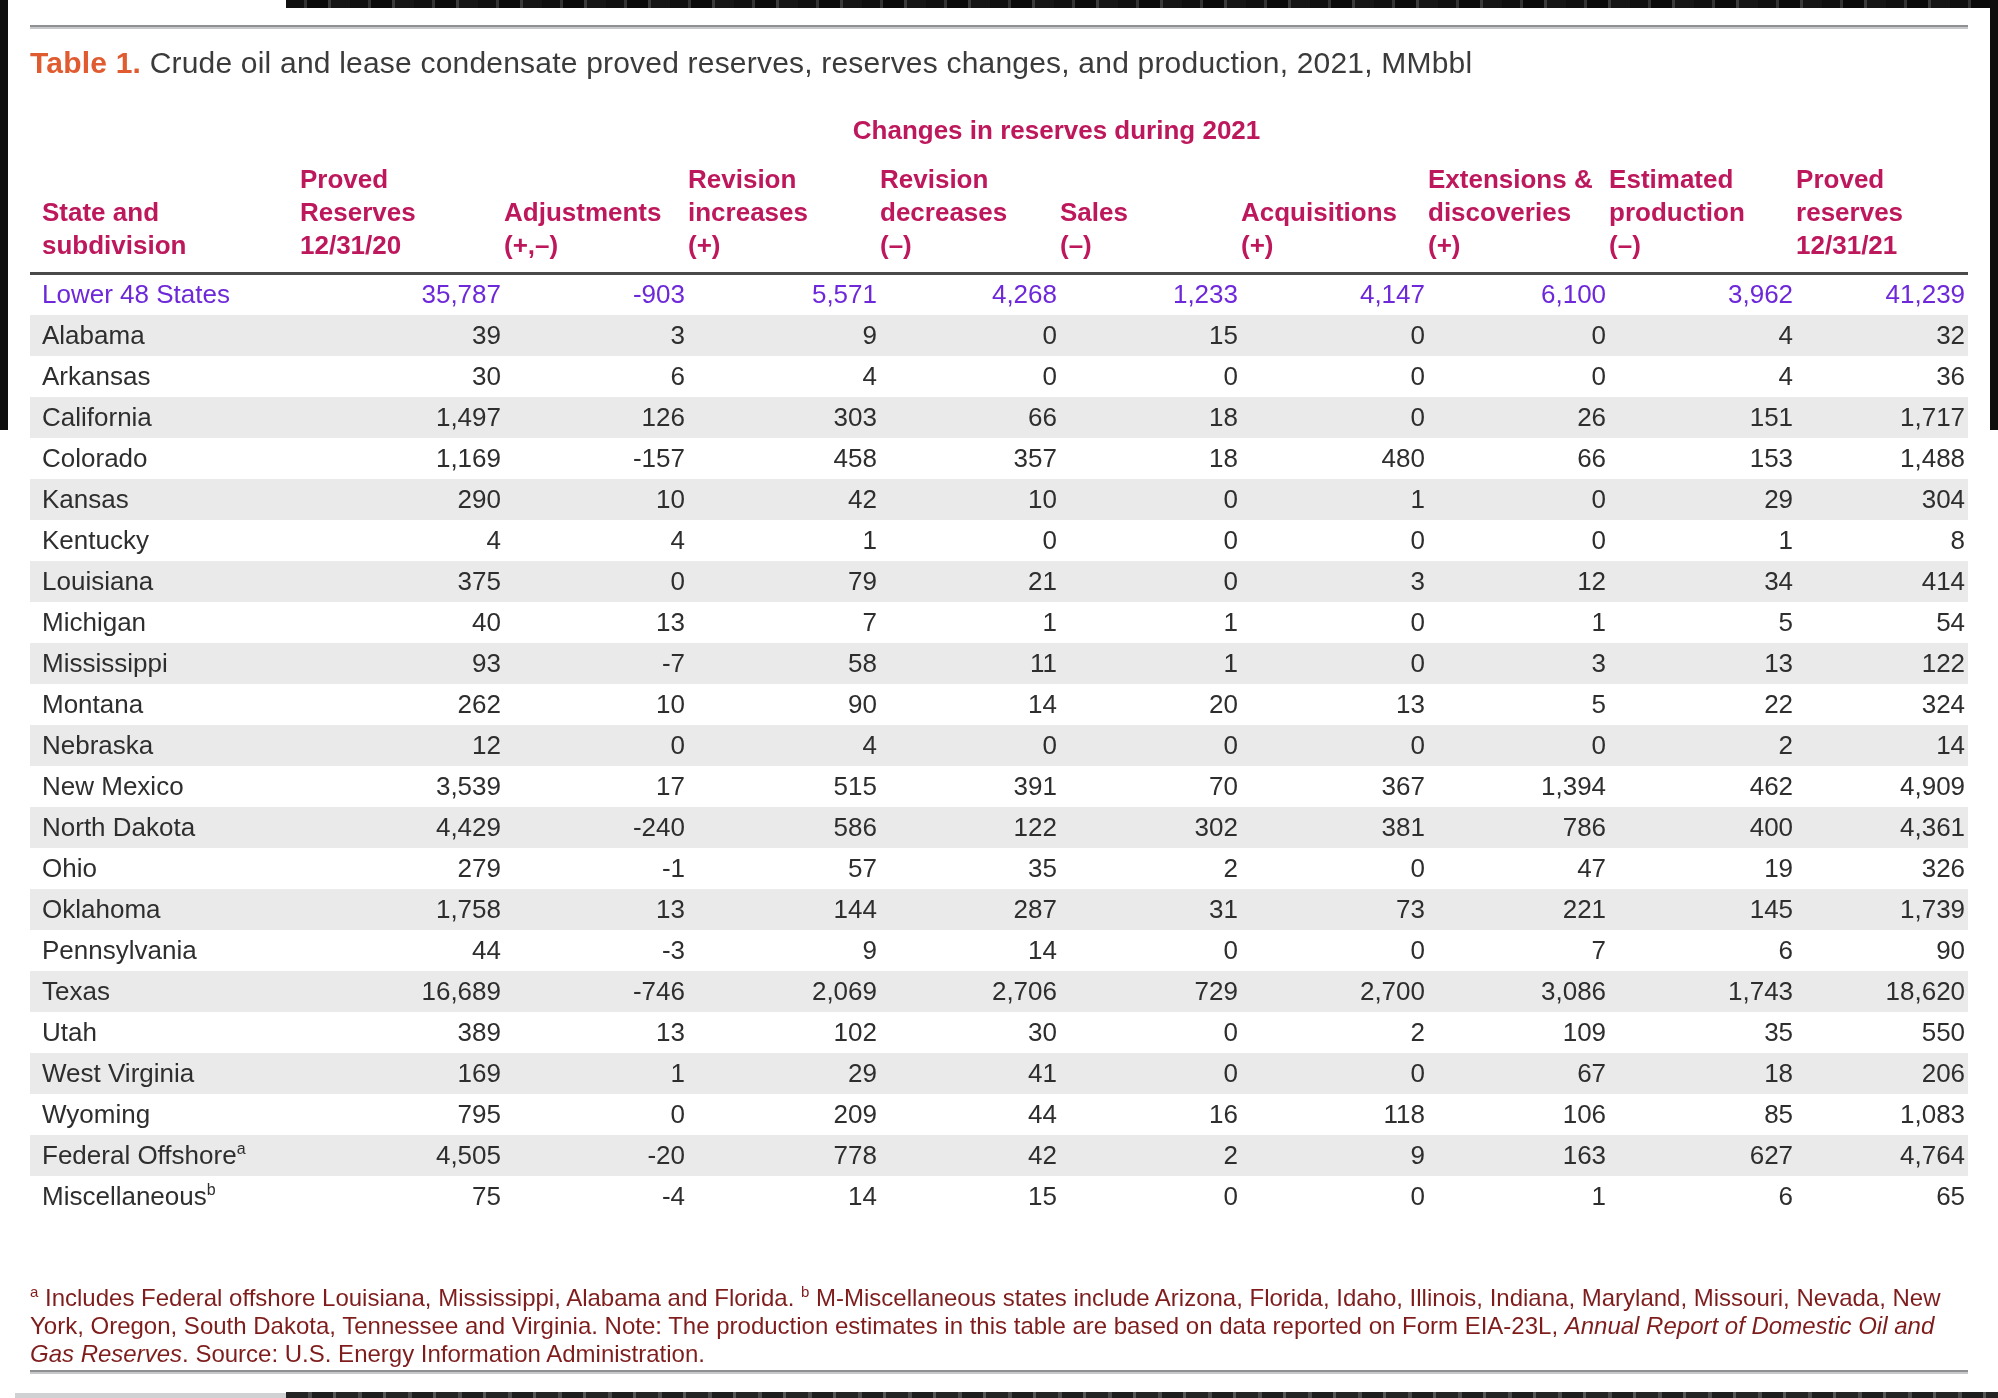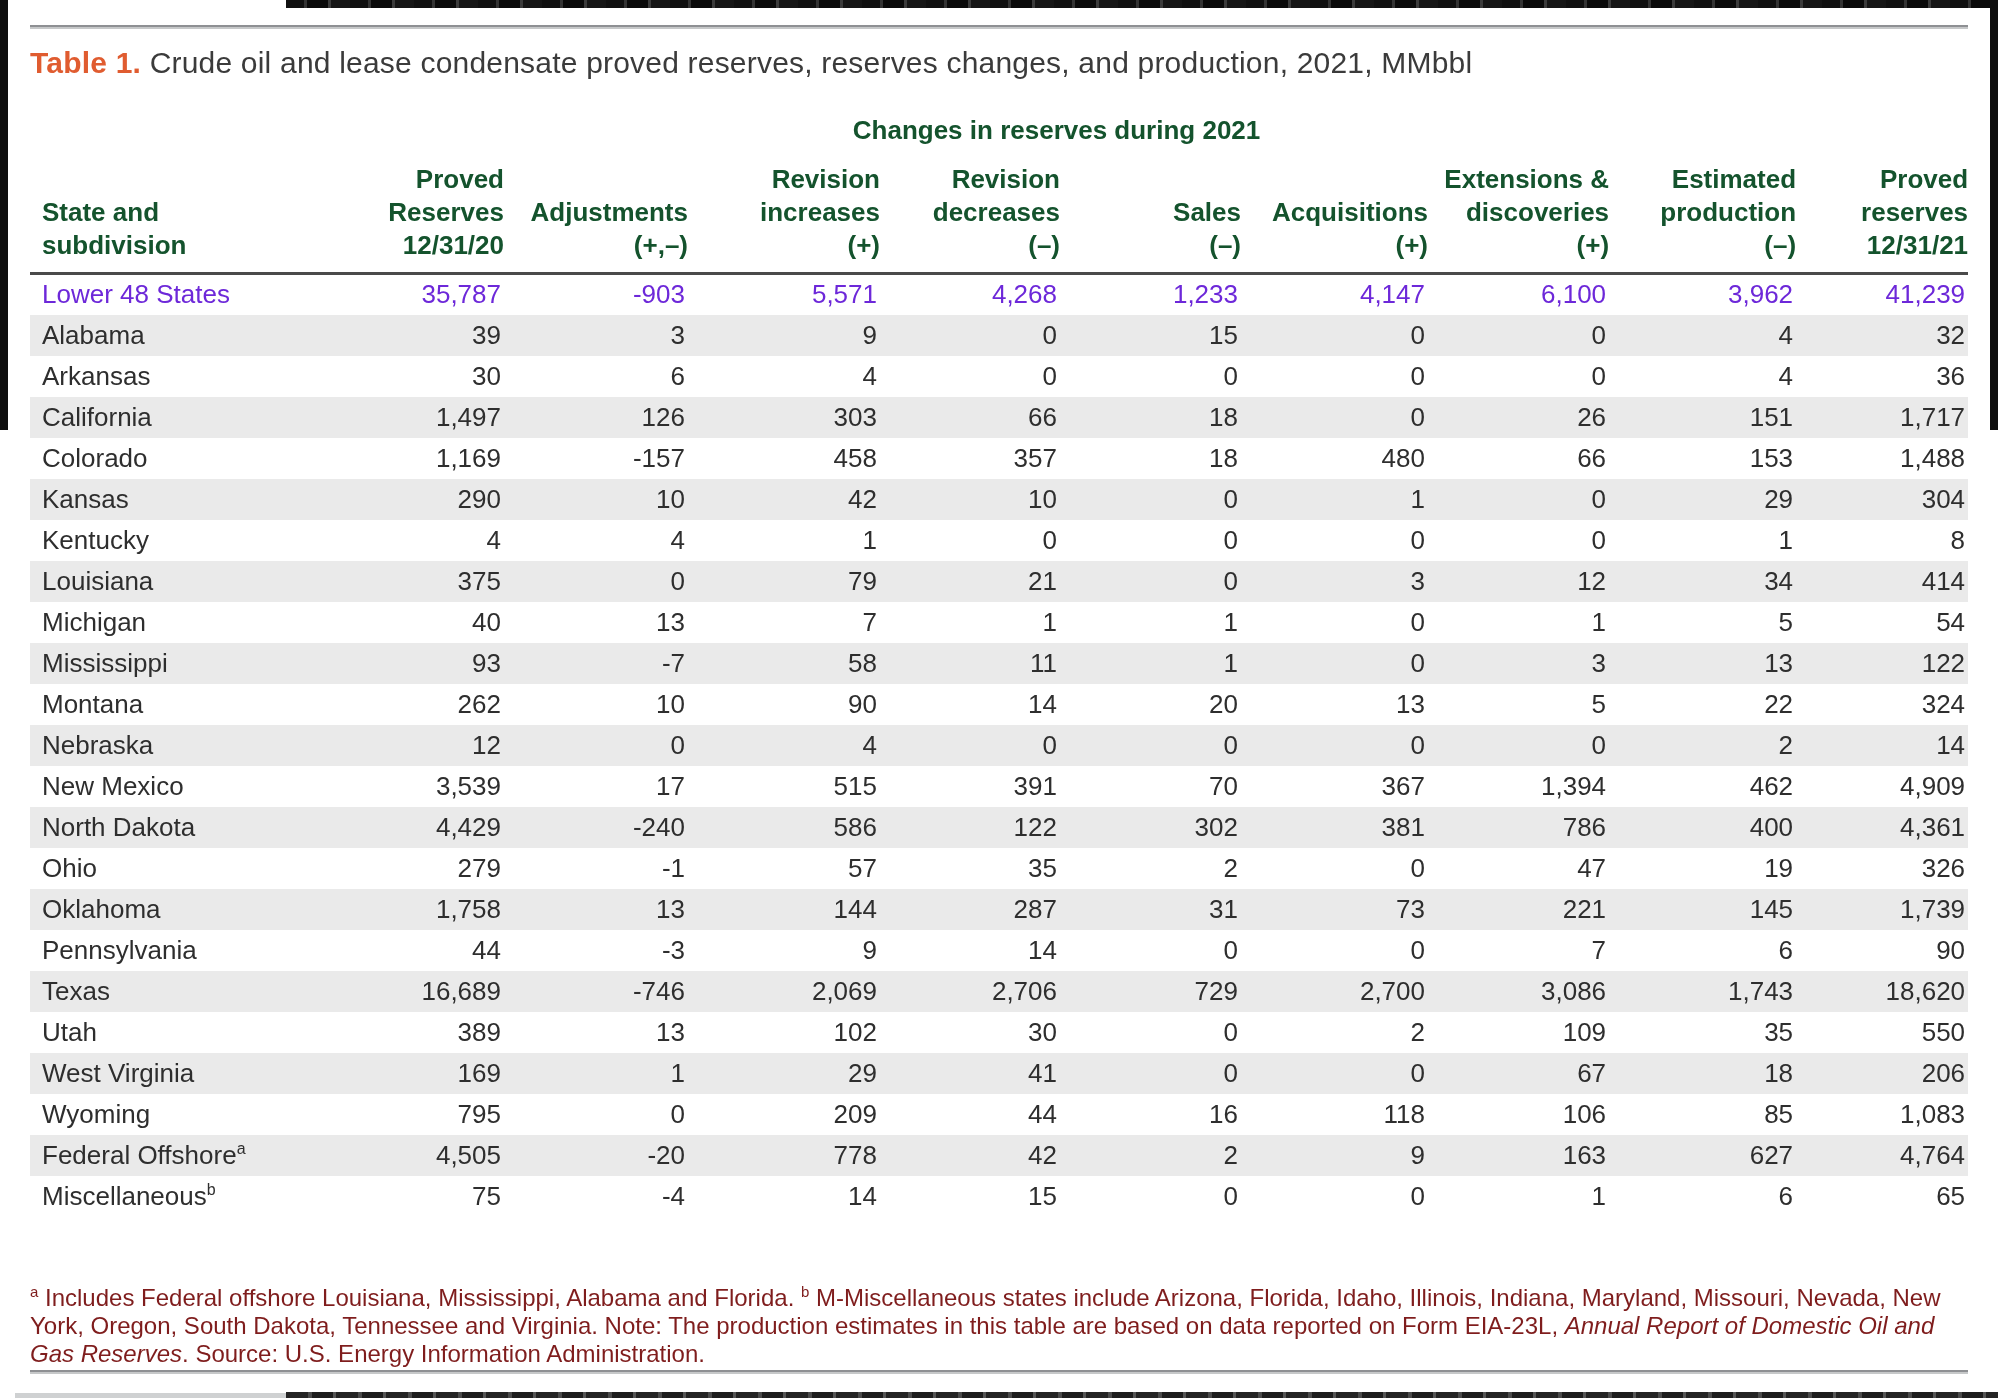--- a/index.html
+++ b/index.html
@@ -23,25 +23,25 @@
   .rule-bottom{top:1370px;}
   
   .title{position:absolute;left:30px;top:46px;font-size:30px;line-height:34px;letter-spacing:.2px;}
   .title .lbl{font-weight:bold;color:#e05c30;}
   .title .txt{color:#3b3b3b;}
   
   table{position:absolute;left:30px;top:96px;width:1938px;border-collapse:collapse;table-layout:fixed;}
   col.c0{width:270px;} col.c1{width:204px;} col.c2{width:184px;} col.c3{width:192px;}
   col.c4{width:180px;} col.c5{width:181px;} col.c6{width:187px;} col.c7{width:181px;}
   col.c8{width:187px;} col.c9{width:172px;}
-  thead th{font-weight:bold;color:#14532d;vertical-align:bottom;}
+  thead th{font-weight:bold;color:#be185d;vertical-align:bottom;}
   tr.grouprow th{height:50px;padding:0 0 6px 0;}
   th.group{font-size:26px;text-align:center;}
   tr.colrow th{
-    font-size:26px;line-height:33px;text-align:right;white-space:pre-line;
+    font-size:26px;line-height:33px;text-align:left;white-space:pre-line;
     padding:0 0 10px 0;height:110px;border-bottom:3px solid #4a4a4a;
   }
   tr.colrow th.first{text-align:left;padding-left:12px;}
   tbody tr{height:41px;}
   tbody tr:nth-child(even){background:#eaeaea;}
   tbody td{font-size:26px;color:#2e2e2e;vertical-align:middle;padding:0;}
   td.rowlabel{text-align:left;padding-left:12px;}
   td.num{text-align:right;padding-right:3px;}
   tbody tr.bold td{font-weight:normal;color:#6d28d9;}
   tbody tr.total{height:45px;}

